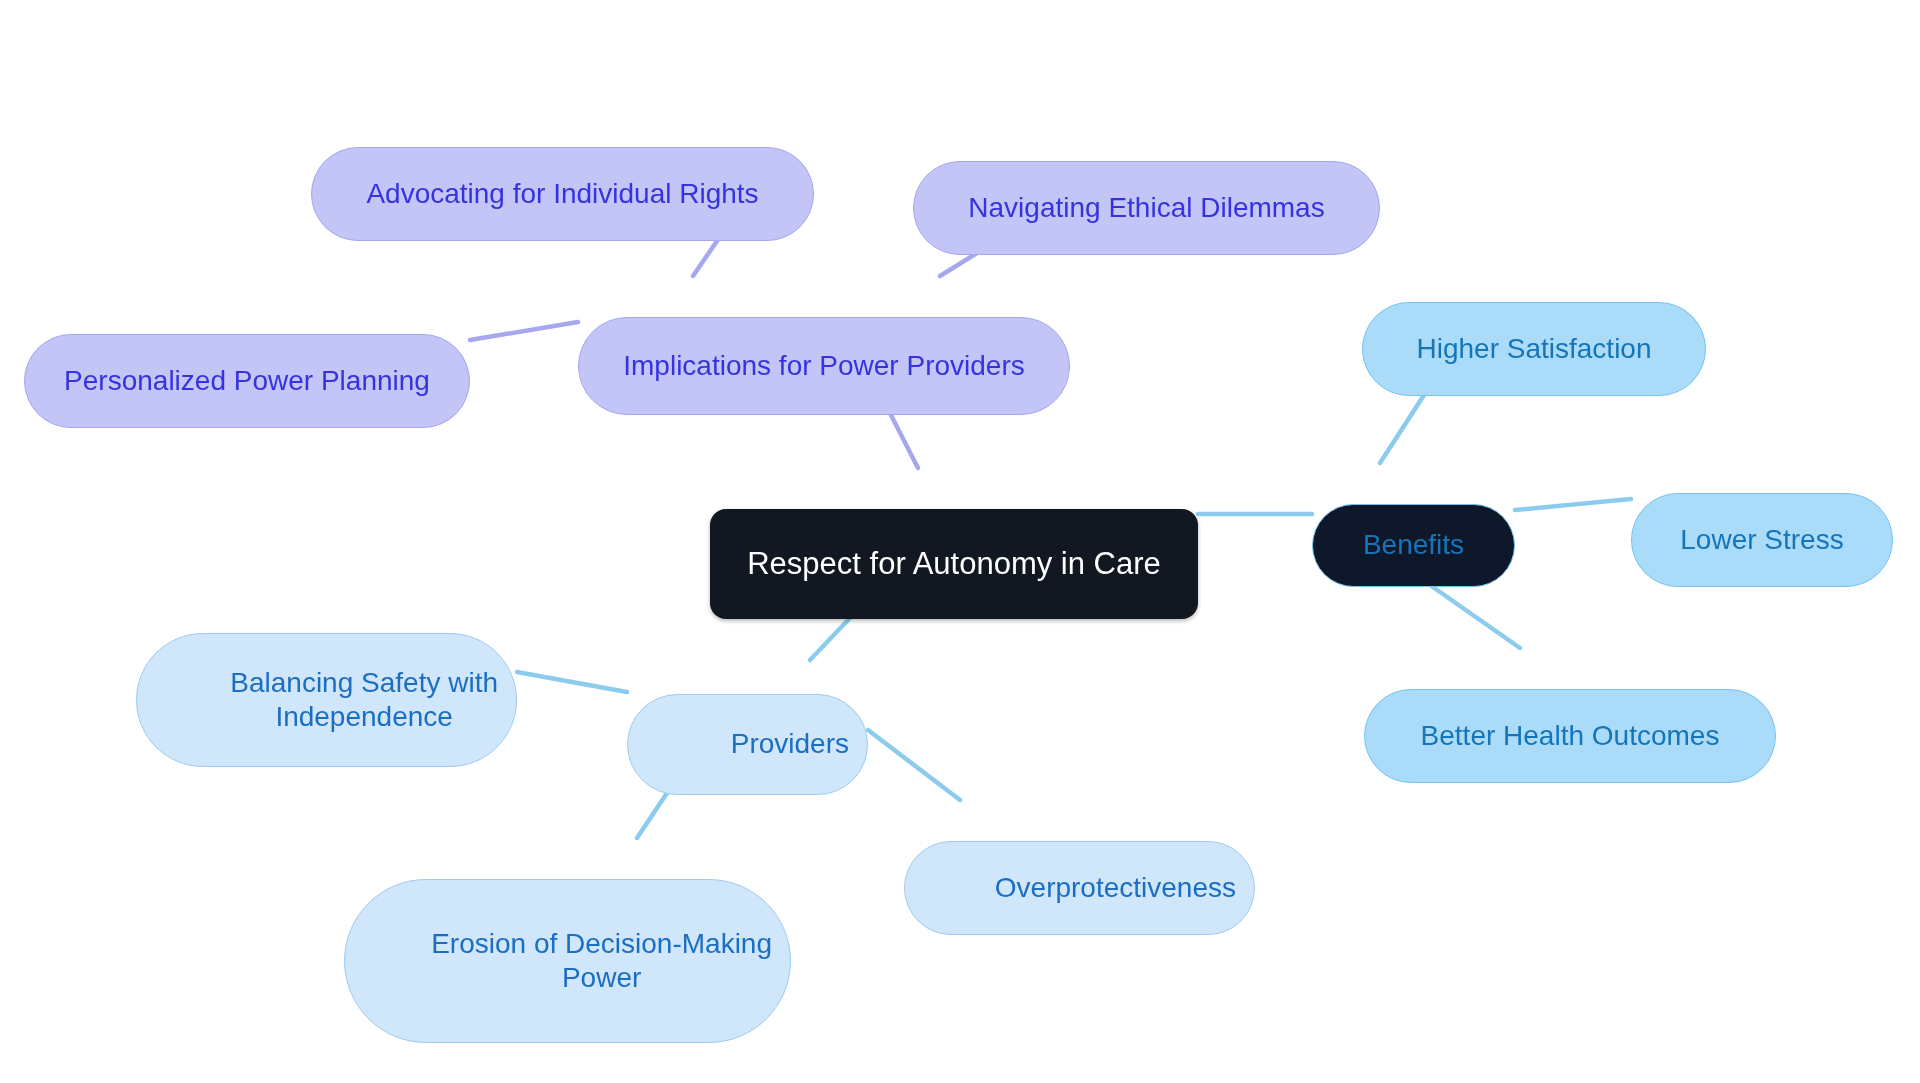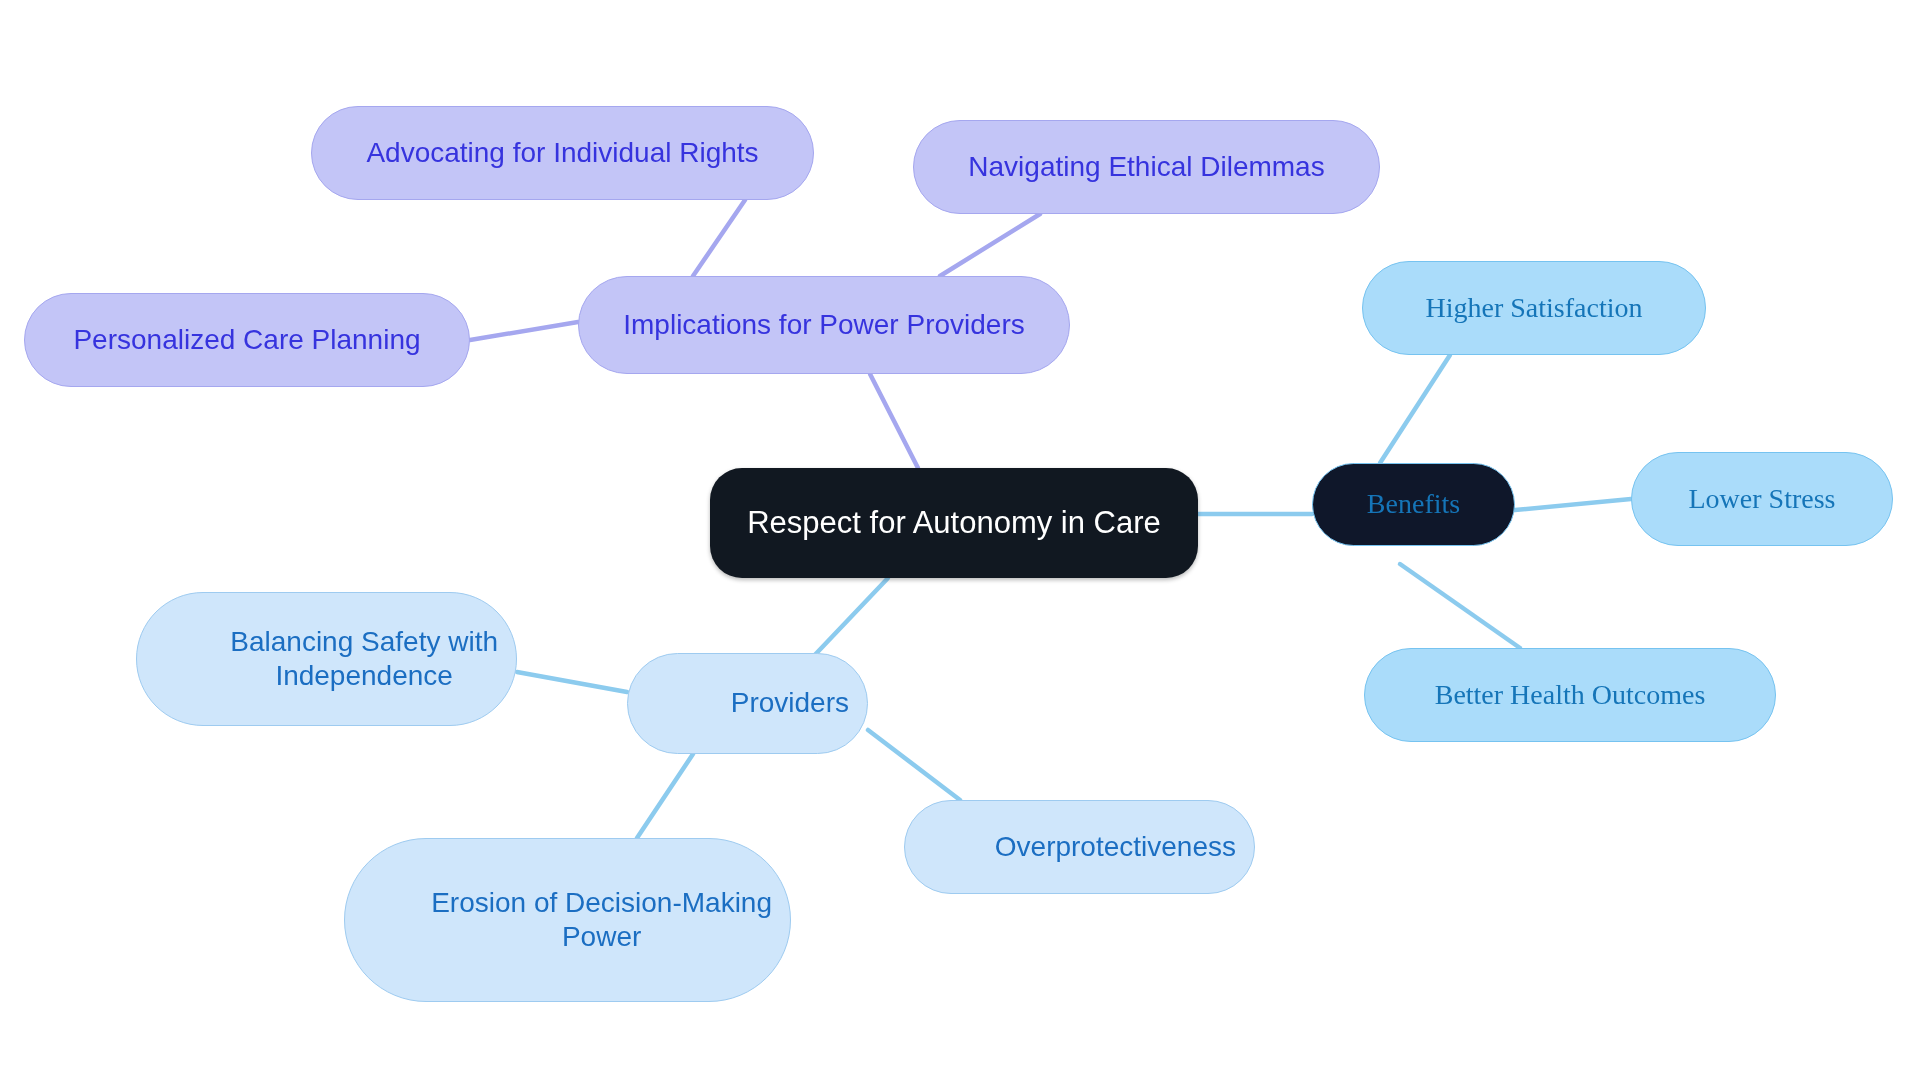--- a/index.html
+++ b/index.html
@@ -36,47 +36,47 @@
     position: absolute;
     box-sizing: border-box;
     display: flex;
     align-items: center;
     justify-content: center;
     text-align: center;
     border-radius: 999px;
     line-height: 1.22;
     white-space: pre-line;
     padding: 0 18px;
+    margin-top: 41px;
   }
 
   
   .node-root {
     background: #111821;
     color: #ffffff;
     font-size: 31px;
     border: none;
     box-shadow: 0 2px 4px rgba(0,0,0,0.28);
-    border-radius: 32px;
+    border-radius: 16px;
   }
 
   
   .node-purple {
     background: #c3c5f7;
     color: #3633de;
     border: 1.6px solid #a5a7ef;
     font-size: 28px;
   }
 
   
   .node-sky {
     background: #aadcfa;
     color: #1575b8;
     border: 1.6px solid #76c3f0;
     font-size: 28px;
-    font-family: Liberation Serif, serif;
   }
 
   
   .node-pale {
     background: #cfe6fb;
     color: #1b6ec2;
     border: 1.6px solid #9ecbf0;
     font-size: 28px;
     justify-content: flex-end;
   }
@@ -97,21 +97,21 @@
       <line x1="1400" y1="564" x2="1520" y2="648" stroke="#8ccbee" stroke-width="4.5" stroke-linecap="round"></line>
       <line x1="627" y1="692" x2="517" y2="672" stroke="#8ccbee" stroke-width="4.5" stroke-linecap="round"></line>
       <line x1="693" y1="754" x2="637" y2="838" stroke="#8ccbee" stroke-width="4.5" stroke-linecap="round"></line>
       <line x1="868" y1="730" x2="960" y2="800" stroke="#8ccbee" stroke-width="4.5" stroke-linecap="round"></line>
     </svg>
   <div id="nodes">
       <div class="node node-root" style="left: 710px; top: 468px; width: 488px; height: 110px; background: rgb(17, 24, 33); color: rgb(255, 255, 255);"><span>Respect for Autonomy in Care</span></div>
       <div class="node node-purple" style="left: 578px; top: 276px; width: 492px; height: 98px; background: rgb(195, 197, 247); border-color: rgb(165, 167, 239); color: rgb(54, 51, 222);"><span>Implications for Power Providers</span></div>
       <div class="node node-purple" style="left: 311px; top: 106px; width: 503px; height: 94px; background: rgb(195, 197, 247); border-color: rgb(165, 167, 239); color: rgb(54, 51, 222);"><span>Advocating for Individual Rights</span></div>
       <div class="node node-purple" style="left: 913px; top: 120px; width: 467px; height: 94px; background: rgb(195, 197, 247); border-color: rgb(165, 167, 239); color: rgb(54, 51, 222); text-align: center;"><span>Navigating Ethical Dilemmas</span></div>
-      <div class="node node-purple" style="left: 24px; top: 293px; width: 446px; height: 94px; background: rgb(195, 197, 247); border-color: rgb(165, 167, 239); color: rgb(54, 51, 222);"><span>Personalized Care Planning</span></div>
+      <div class="node node-purple" style="left: 24px; top: 293px; width: 446px; height: 94px; background: rgb(195, 197, 247); border-color: rgb(165, 167, 239); color: rgb(54, 51, 222);"><span>Personalized Power Planning</span></div>
       <div class="node node-sky" style="left: 1312px; top: 463px; width: 203px; height: 83px; background: #0f172a; border-color: rgb(118, 195, 240); color: rgb(21, 117, 184);"><span>Benefits</span></div>
       <div class="node node-sky" style="left: 1362px; top: 261px; width: 344px; height: 94px; background: rgb(170, 220, 250); border-color: rgb(118, 195, 240); color: rgb(21, 117, 184);"><span>Higher Satisfaction</span></div>
       <div class="node node-sky" style="left: 1631px; top: 452px; width: 262px; height: 94px; background: rgb(170, 220, 250); border-color: rgb(118, 195, 240); color: rgb(21, 117, 184);"><span>Lower Stress</span></div>
       <div class="node node-sky" style="left: 1364px; top: 648px; width: 412px; height: 94px; background: rgb(170, 220, 250); border-color: rgb(118, 195, 240); color: rgb(21, 117, 184);"><span>Better Health Outcomes</span></div>
       <div class="node node-pale" style="left: 627px; top: 653px; width: 241px; height: 101px; background: rgb(207, 230, 251); border-color: rgb(158, 203, 240); color: rgb(27, 110, 194);"><span>Providers</span></div>
       <div class="node node-pale" style="left: 136px; top: 592px; width: 381px; height: 134px; background: rgb(207, 230, 251); border-color: rgb(158, 203, 240); color: rgb(27, 110, 194);"><span>Balancing Safety with
 Independence</span></div>
       <div class="node node-pale" style="left: 344px; top: 838px; width: 447px; height: 164px; background: rgb(207, 230, 251); border-color: rgb(158, 203, 240); color: rgb(27, 110, 194);"><span>Erosion of Decision-Making
 Power</span></div>
       <div class="node node-pale" style="left: 904px; top: 800px; width: 351px; height: 94px; background: rgb(207, 230, 251); border-color: rgb(158, 203, 240); color: rgb(27, 110, 194);"><span>Overprotectiveness</span></div>

